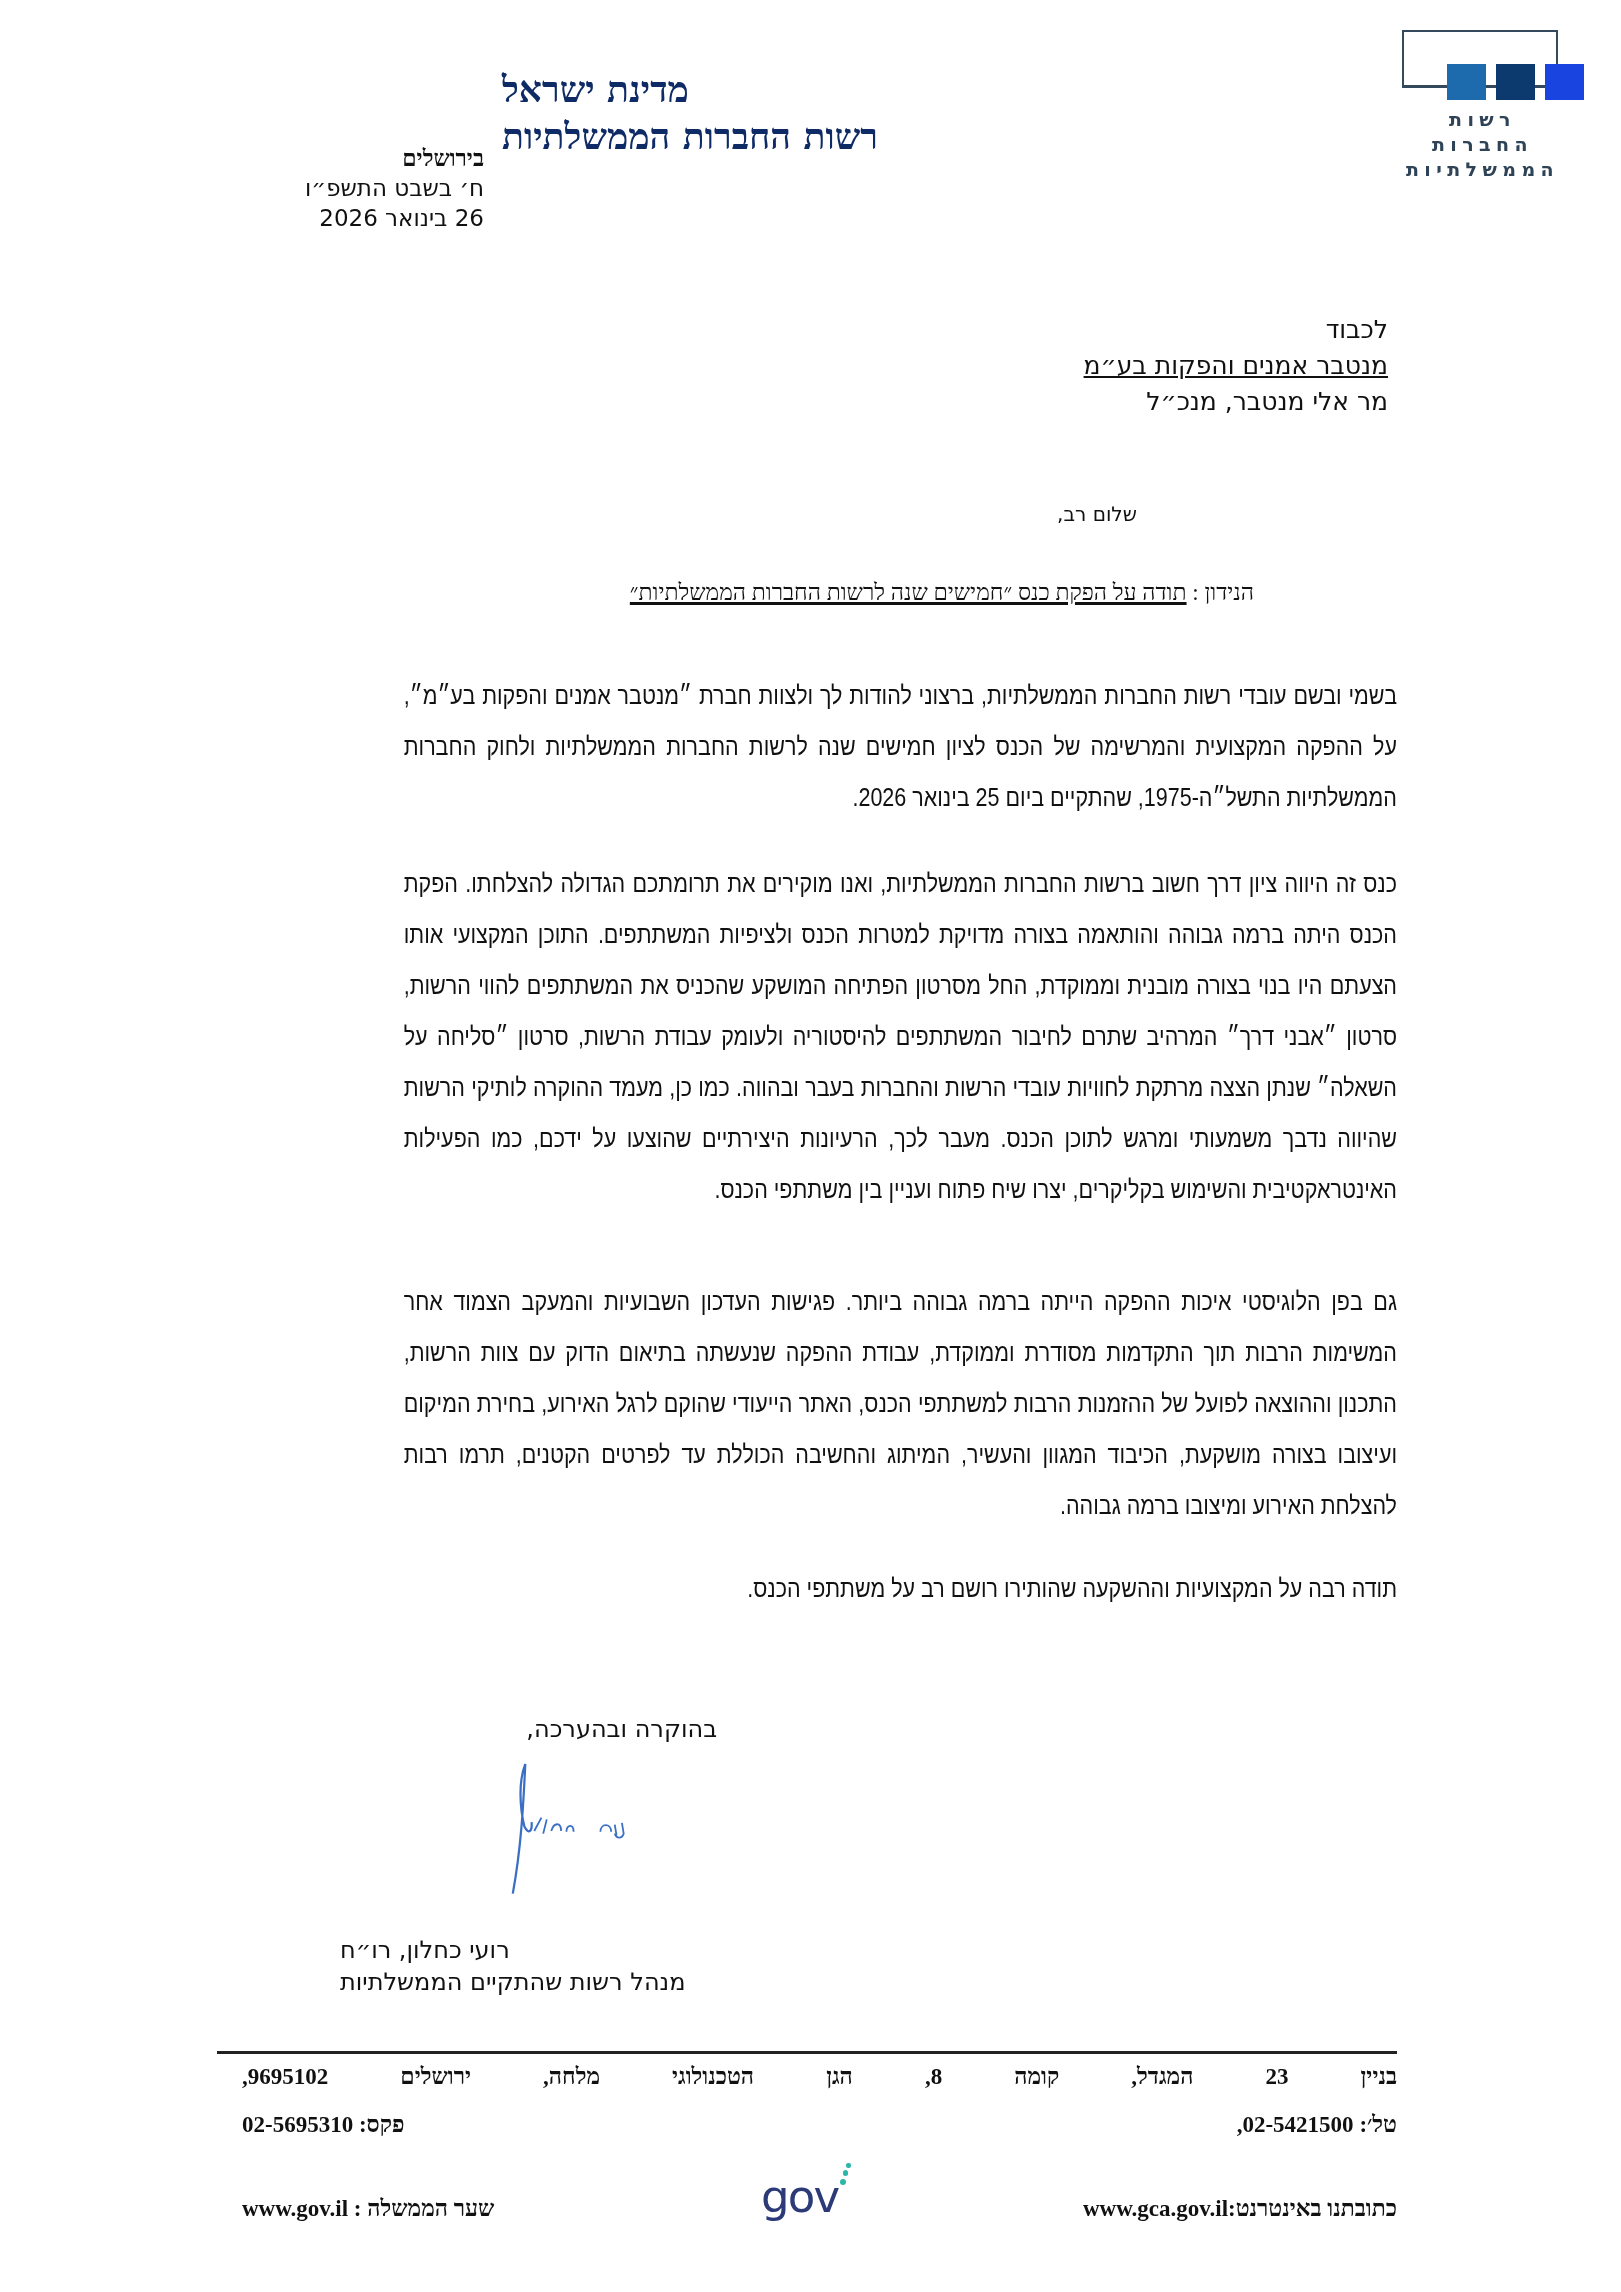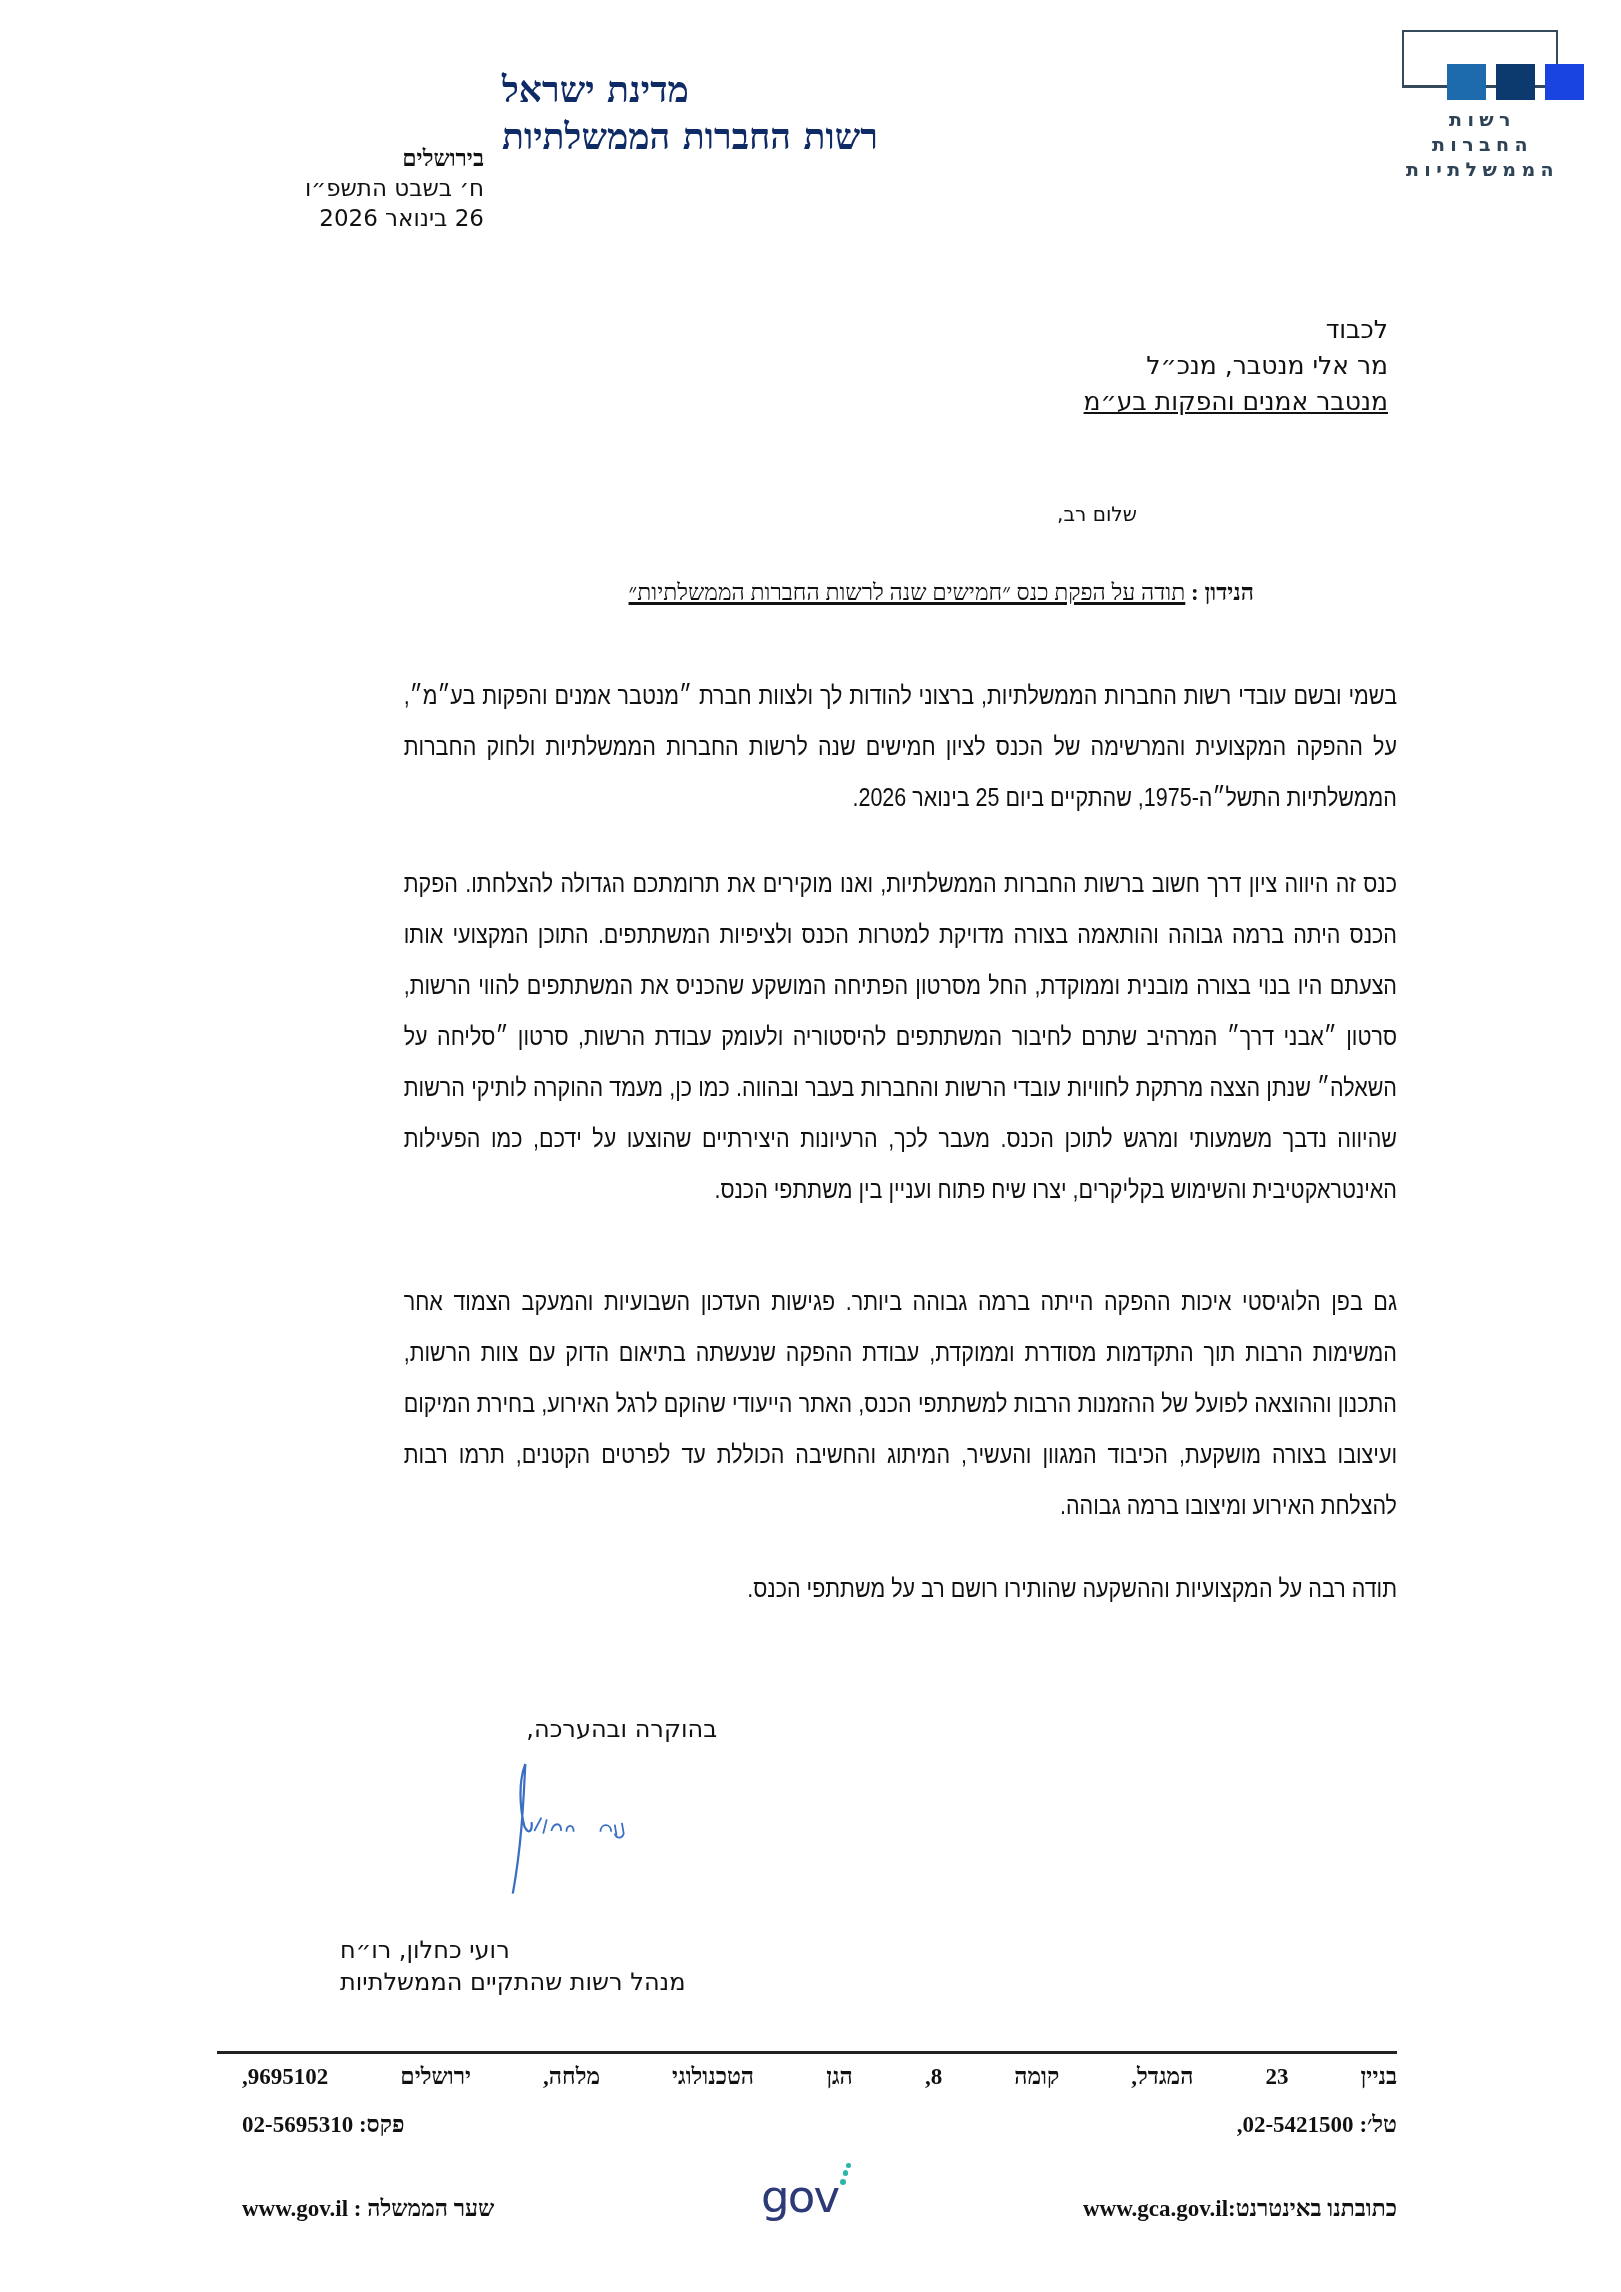--- a/index.html
+++ b/index.html
@@ -22,21 +22,21 @@
 
   .date-block { left: 233px; top: 143px; width: 251px; text-align: right; font-size: 23px; line-height: 30px; }
   .date-block .city { font-weight: bold; font-family: "DejaVu Serif", serif; }
 
   .recipient { left: 806px; top: 312px; width: 582px; text-align: right; font-size: 25px; line-height: 36px; }
   .recipient .company { text-decoration: underline; }
 
   .greeting { left: 806px; top: 502px; width: 582px; text-align: center; font-size: 20px; }
 
   .subject { left: 269px; top: 580px; width: 985px; text-align: right; font-size: 23px; font-family: "Liberation Serif", serif; }
-  .subject .sub-label { font-weight: bold; }
+  .subject .sub-label { font-weight: normal; }
   .subject .sub-text { font-weight: normal; text-decoration: underline; text-decoration-thickness: 2.7px; }
 
   .body-text { left: 242px; width: 1155px; text-align: justify; text-align-last: right; font-size: 25px; line-height: 51px; font-family: "Liberation Sans", sans-serif; transform: scaleX(0.86); transform-origin: right top; }
   .p1 { top: 670px; }
   .p2 { top: 858px; }
   .p3 { top: 1276px; }
   .p4 { top: 1563px; }
 
   .closing { left: 448px; top: 1715px; width: 269px; font-size: 24px; }
   .signature { left: 502px; top: 1746px; width: 179px; height: 161px; }
@@ -73,22 +73,22 @@
 </div>
 
 <div class="abs date-block">
   <div class="city">בירושלים</div>
   <div>ח׳ בשבט התשפ״ו</div>
   <div>26 בינואר 2026</div>
 </div>
 
 <div class="abs recipient">
   <div>לכבוד</div>
+  <div><span class="company">מנטבר אמנים והפקות בע״מ</span></div>
   <div>מר אלי מנטבר, מנכ״ל</div>
-  <div><span class="company">מנטבר אמנים והפקות בע״מ</span></div>
 </div>
 
 <div class="abs greeting">שלום רב,</div>
 
 <div class="abs subject">
   <span class="sub-label">הנידון :</span>
   <span class="sub-text">תודה על הפקת כנס ״חמישים שנה לרשות החברות הממשלתיות״</span>
 </div>
 
 <div class="abs body-text p1">בשמי ובשם עובדי רשות החברות הממשלתיות, ברצוני להודות לך ולצוות חברת ״מנטבר אמנים והפקות בע״מ״, על ההפקה המקצועית והמרשימה של הכנס לציון חמישים שנה לרשות החברות הממשלתיות ולחוק החברות הממשלתיות התשל״ה-1975, שהתקיים ביום 25 בינואר 2026.</div>

